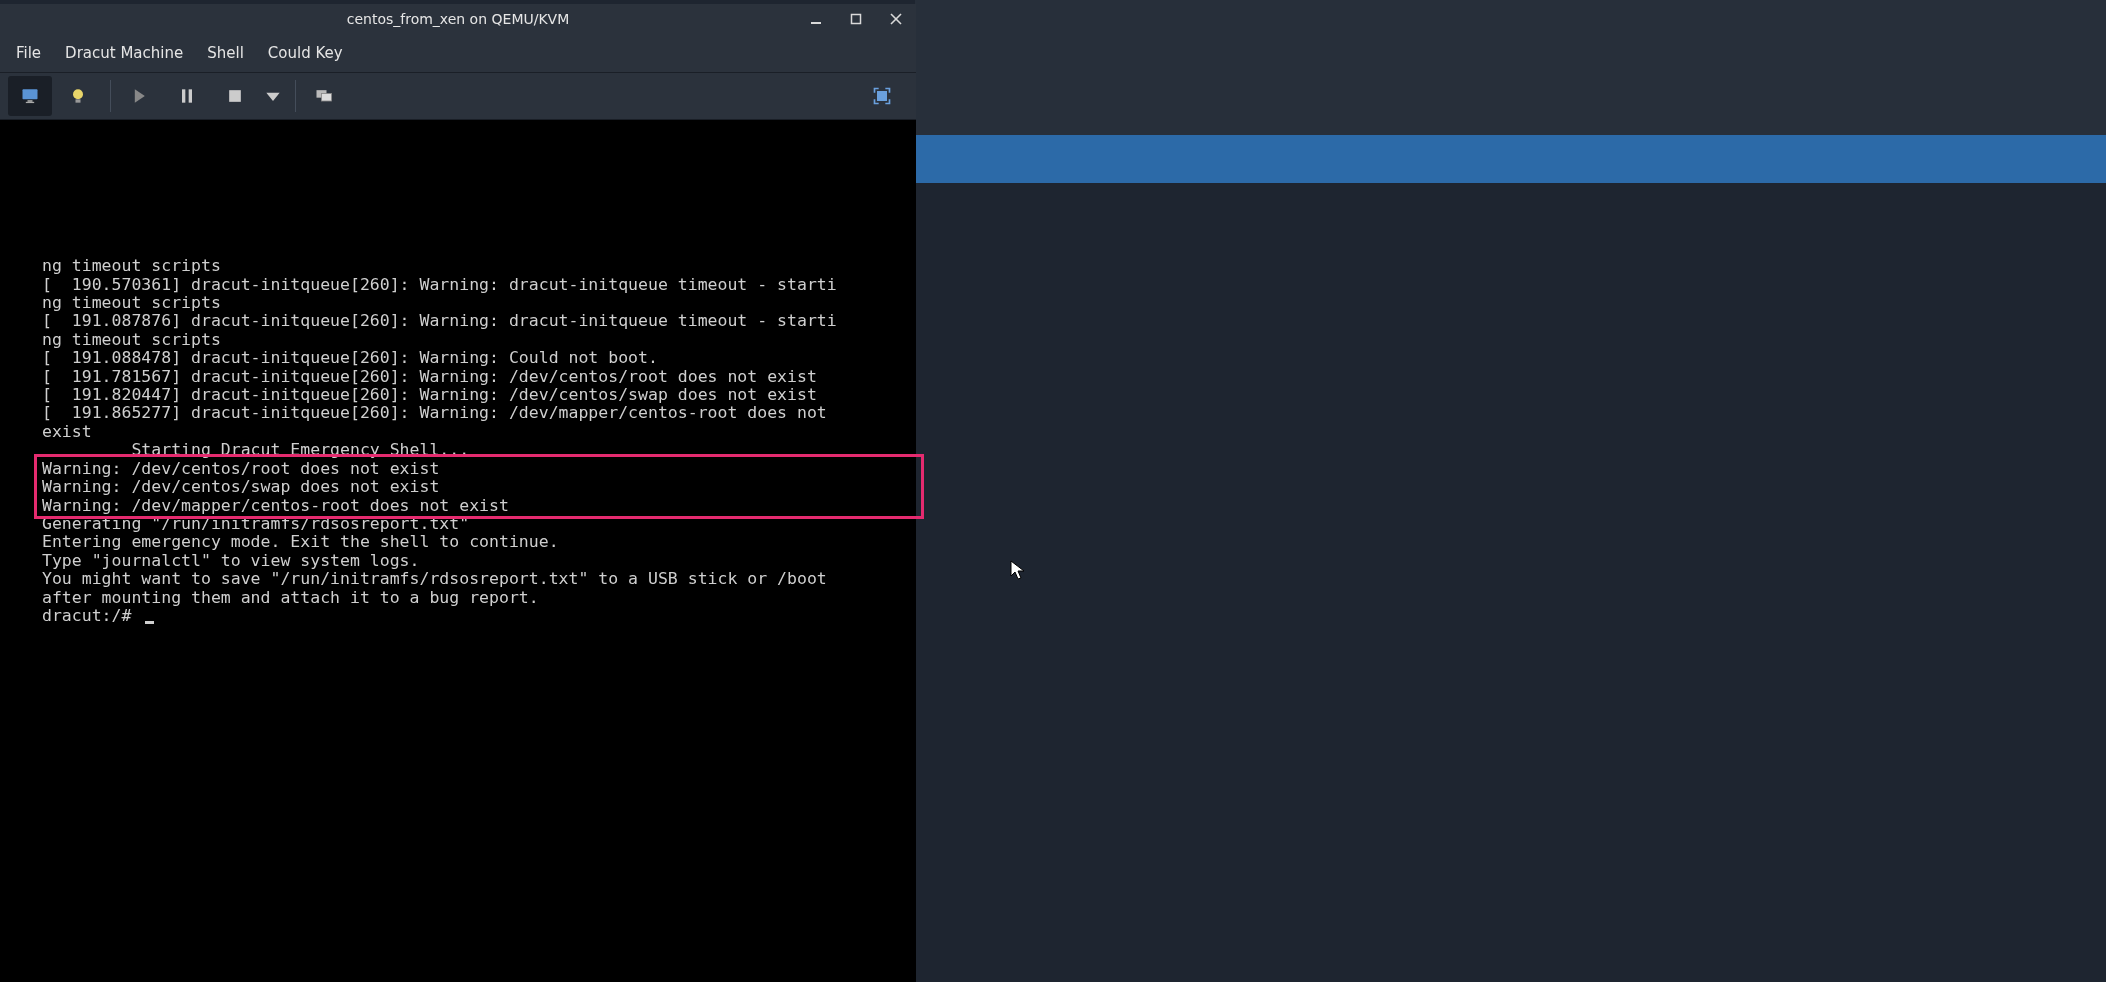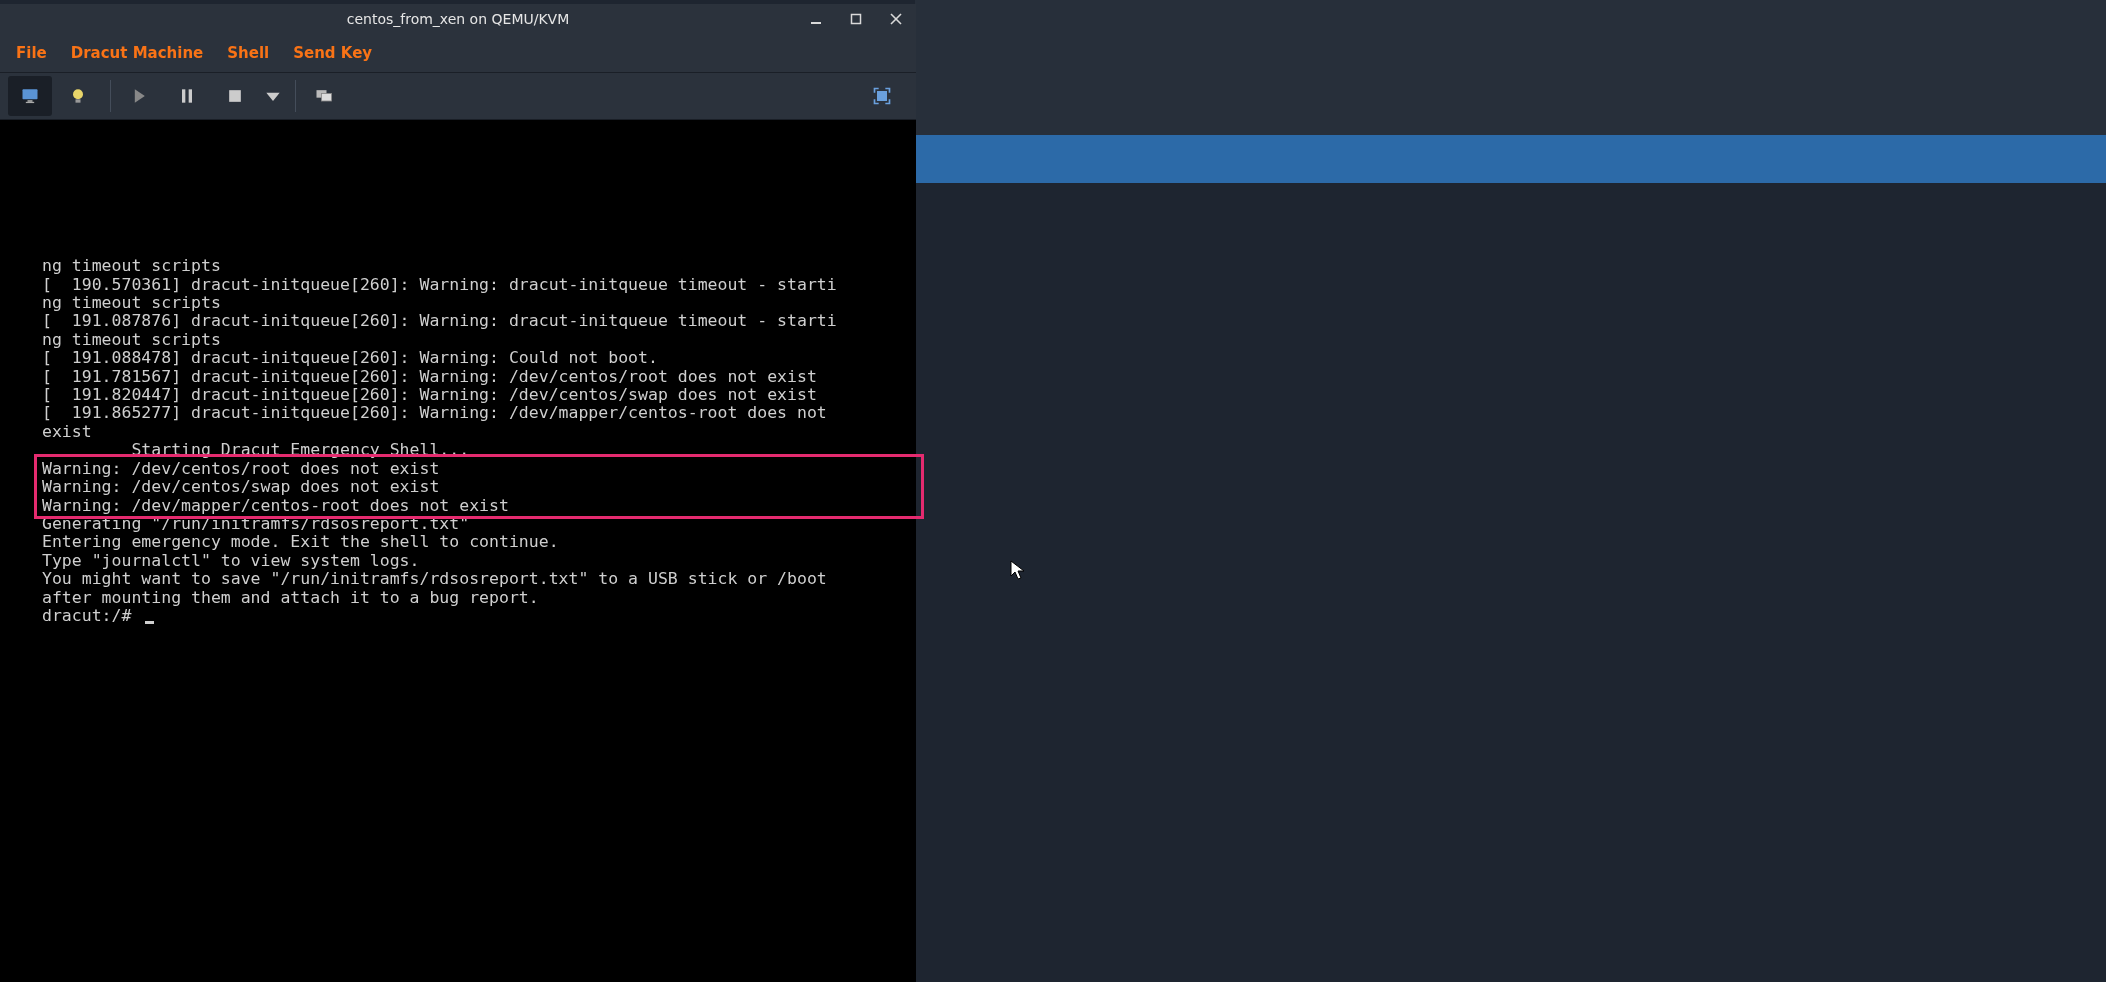--- a/index.html
+++ b/index.html
@@ -63,22 +63,21 @@
 
   
   .menubar {
     height: 38px;
     background: #2b323c;
     display: flex;
     align-items: center;
     padding: 0 6px;
     gap: 4px;
     font-size: 15px;
-    color: #f97316;
-    font-weight: bold;
+    color: #e5e5e5;
   }
   .menu-item {
     padding: 6px 10px;
     cursor: pointer;
   }
 
   
   .toolbar {
     height: 48px;
     background: #2b323c;
@@ -164,21 +163,21 @@
             <line x1="11" y1="1" x2="1" y2="11" stroke="currentColor" stroke-width="1.6"></line>
           </svg>
       </div>
     </div>
   </div>
 
   <div class="menubar">
     <div class="menu-item">File</div>
     <div class="menu-item">Dracut Machine</div>
     <div class="menu-item">Shell</div>
-    <div class="menu-item">Send Key</div>
+    <div class="menu-item">Could Key</div>
   </div>
 
   <div class="toolbar">
     <div class="tb-btn active">
       <svg viewBox="0 0 24 24">
         <rect x="3" y="4" width="18" height="12" rx="1" fill="#5a94d6"></rect>
         <rect x="9" y="17" width="6" height="2" fill="#aaa"></rect>
         <rect x="7" y="19" width="10" height="1.5" fill="#aaa"></rect>
       </svg>
     </div>

